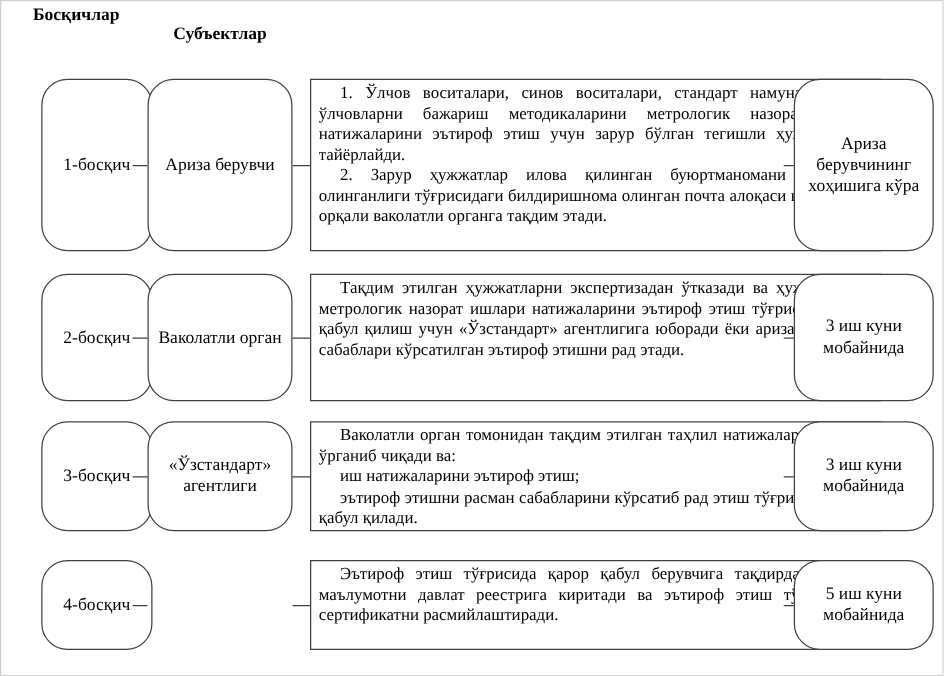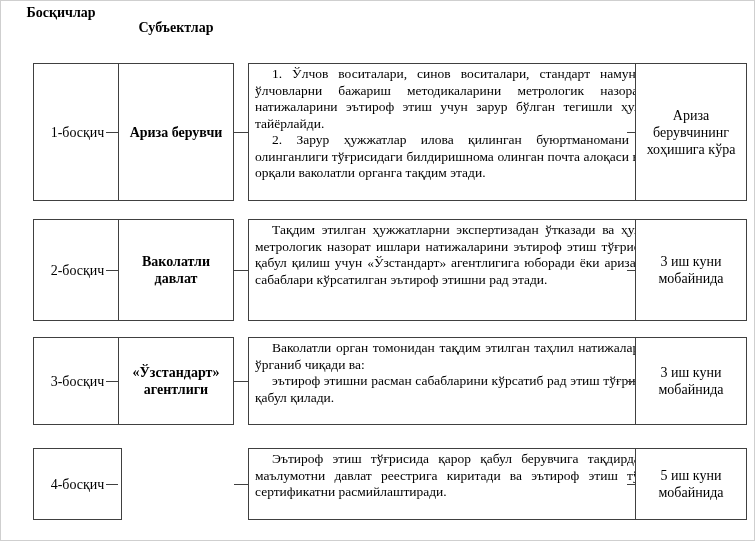--- a/index.html
+++ b/index.html
@@ -39,23 +39,24 @@
     border:1.5px solid var(--line);
     box-sizing:border-box;
     background:var(--bg);
     overflow:hidden;
   }
   .center-box{
     display:flex;align-items:center;justify-content:center;
     text-align:center;
     font-size:14px;line-height:17px;
     padding:2px 4px;
+    border-radius:21px;
   }
   .stage-box{left:16px;width:89px;margin-left:16px;}
-  .subject-box{left:117px;width:116px;font-weight:bold;}
+  .subject-box{left:117px;width:116px;}
   .activities-box{
     left:247px;width:457px;
     padding:2px 6px 0 6px;
     font-size:13.5px;line-height:16.5px;
     text-align:justify;
   }
   .deadline-box{left:634px;width:112px;}
   .activities-box p{
     margin:0;
     text-indent:17px;
@@ -87,36 +88,37 @@
       <p>1. Ўлчов воситалари, синов воситалари, стандарт намуналарни ва ўлчовларни бажариш методикаларини метрологик назорат қилиш натижаларини эътироф этиш учун зарур бўлган тегишли ҳужжатларни тайёрлайди.</p>
       <p>2. Зарур ҳужжатлар илова қилинган буюртманомани бевосита, олинганлиги тўғрисидаги билдиришнома олинган почта алоқаси воситалари орқали ваколатли органга тақдим этади.</p>
     </div>
     <div class="conn conn-3"></div>
     <div class="box center-box deadline-box">Ариза берувчининг хоҳишига кўра</div>
   </div>
 
   <div class="row row-2">
     <div class="box center-box stage-box">2-босқич</div>
     <div class="conn conn-1"></div>
-    <div class="box center-box subject-box">Ваколатли давлат</div>
+    <div class="box center-box subject-box">Ваколатли орган</div>
     <div class="conn conn-2"></div>
     <div class="box activities-box">
       <p>Тақдим этилган ҳужжатларни экспертизадан ўтказади ва ҳужжатларни метрологик назорат ишлари натижаларини эътироф этиш тўғрисида қарор қабул қилиш учун «Ўзстандарт» агентлигига юборади ёки ариза берувчига сабаблари кўрсатилган эътироф этишни рад этади.</p>
     </div>
     <div class="conn conn-3"></div>
     <div class="box center-box deadline-box">3 иш куни мобайнида</div>
   </div>
 
   <div class="row row-3">
     <div class="box center-box stage-box">3-босқич</div>
     <div class="conn conn-1"></div>
     <div class="box center-box subject-box">«Ўзстандарт» агентлиги</div>
     <div class="conn conn-2"></div>
     <div class="box activities-box">
       <p>Ваколатли орган томонидан тақдим этилган таҳлил натижаларини пухта ўрганиб чиқади ва:</p>
+      <p>иш натижаларини эътироф этиш;</p>
       <p>эътироф этишни расман сабабларини кўрсатиб рад этиш тўғрисида қарор қабул қилади.</p>
     </div>
     <div class="conn conn-3"></div>
     <div class="box center-box deadline-box">3 иш куни мобайнида</div>
   </div>
 
   <div class="row row-4">
     <div class="box center-box stage-box">4-босқич</div>
     <div class="conn conn-1"></div>
     <div class="conn conn-2"></div>

